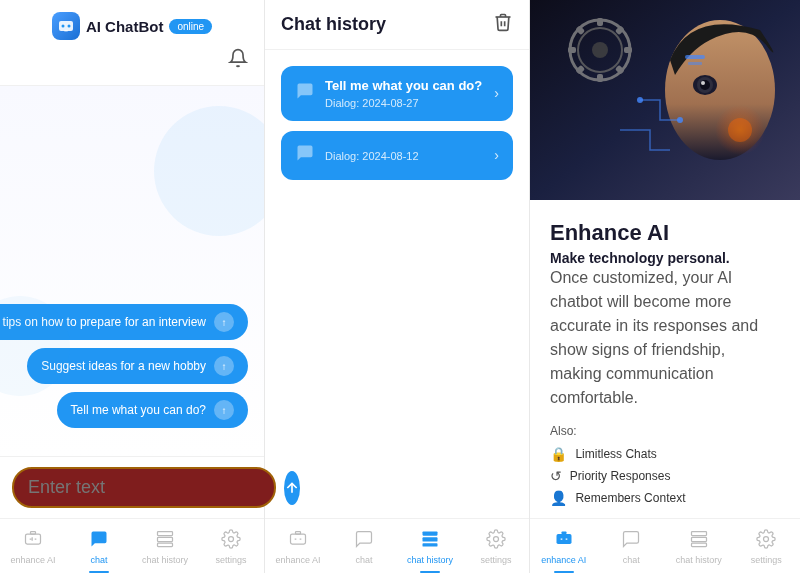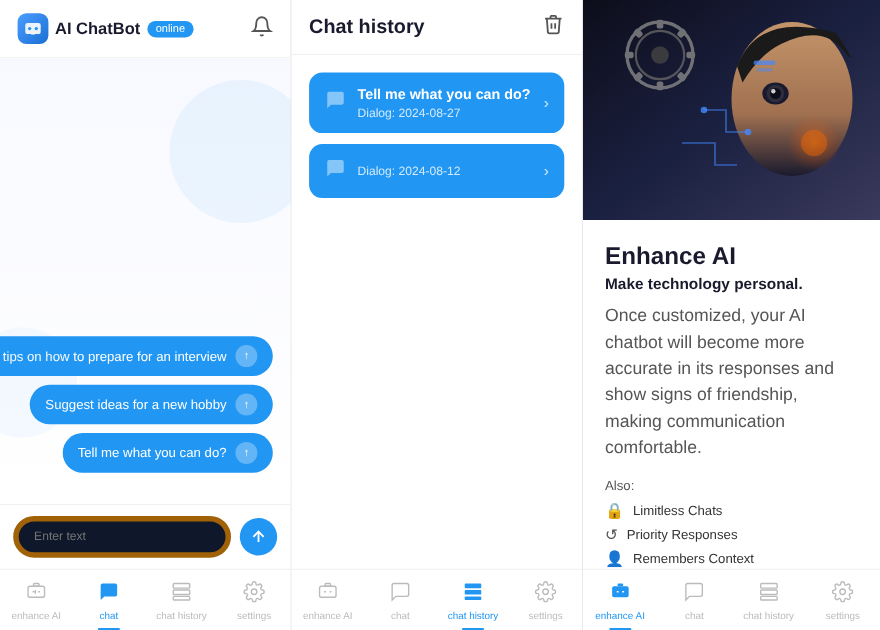--- a/index.html
+++ b/index.html
@@ -22,20 +22,21 @@
       border-right: 1px solid #e8e8e8;
       position: relative;
     }
 
     .chat-header {
       padding: 12px 16px;
       display: flex;
       align-items: center;
       gap: 8px;
       border-bottom: 1px solid #f0f0f0;
+      flex-direction: column;
     }
 
     .chat-header-logo {
       display: flex;
       align-items: center;
       gap: 6px;
     }
 
     .logo-icon {
       width: 28px;
@@ -176,27 +177,27 @@
       padding: 10px 12px;
       border-top: 1px solid #f0f0f0;
       display: flex;
       align-items: center;
       gap: 8px;
       background: #fff;
     }
 
     .chat-input {
       flex: 1;
-      border: 5px solid #a16207;
+      border: 2px solid #a16207;
       border-radius: 20px;
       padding: 8px 14px;
-      font-size: 11px;
+      font-size: 18px;
       color: #999;
       outline: none;
-      background: #0f172a;
+      background: #7f1d1d;
     }
 
     .send-btn {
       width: 34px;
       height: 34px;
       background: #2196f3;
       border: none;
       border-radius: 50%;
       display: flex;
       align-items: center;
@@ -372,21 +373,20 @@
       font-size: 22px;
       font-weight: 800;
       color: #1a1a2e;
       margin-bottom: 4px;
     }
 
     .enhance-subtitle {
       font-size: 14px;
       font-weight: 600;
       color: #1a1a2e;
-      margin-bottom: 10px;
     }
 
     .enhance-desc {
       font-size: 16px;
       color: #555;
       line-height: 1.5;
       margin-bottom: 14px;
     }
 
     .enhance-also {

